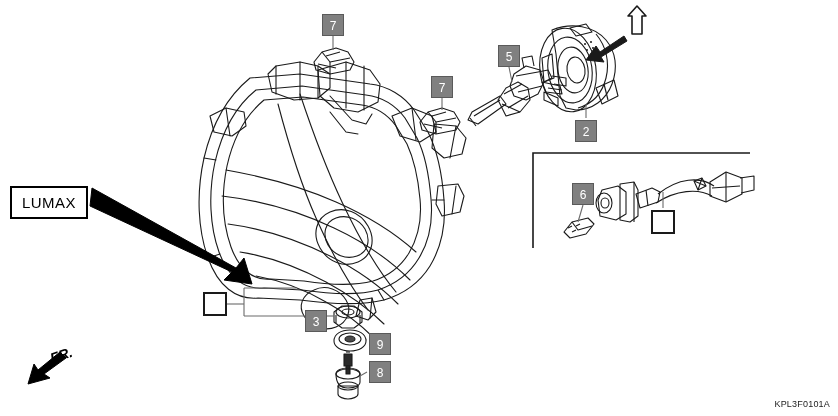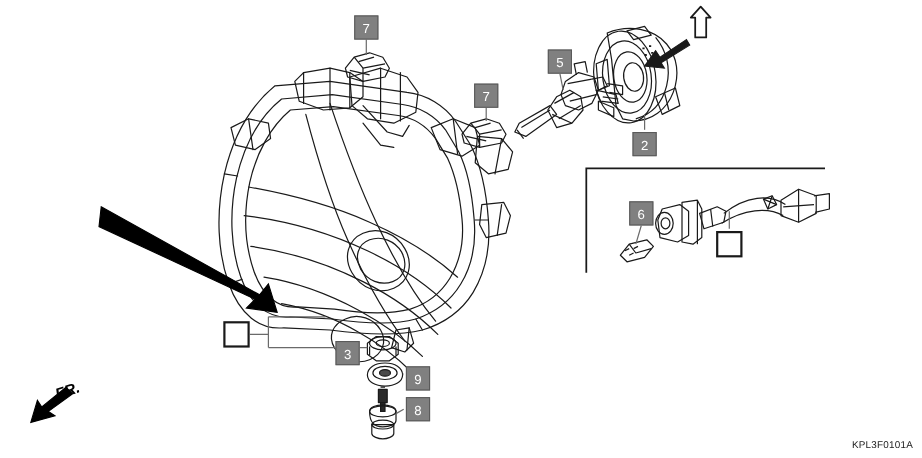--- a/index.html
+++ b/index.html
@@ -321,20 +321,21 @@
     <g>
       <path d="M92 188 L236 268 L244 258 L252 284 L224 280 L232 272 L90 206 Z" fill="#000000" stroke="#000000" stroke-width="1"></path>
     </g>
 
     <g>
       <path d="M66 358 L44 374 L50 378 L28 384 L34 364 L38 370 L60 352 Z" fill="#000000" stroke="#000000" stroke-width="1"></path>
     </g>
 
   </svg>
 
+  <div class="brandbox">LUMAX</div>
 
   <div class="fr-label">FR.</div>
 
   <div class="callout" style="left:322px; top:14px;">7</div>
   <div class="callout" style="left:431px; top:76px;">7</div>
   <div class="callout" style="left:498px; top:45px;">5</div>
   <div class="callout" style="left:575px; top:120px;">2</div>
   <div class="callout" style="left:572px; top:183px;">6</div>
   <div class="callout" style="left:305px; top:310px;">3</div>
   <div class="callout" style="left:369px; top:333px;">9</div>

